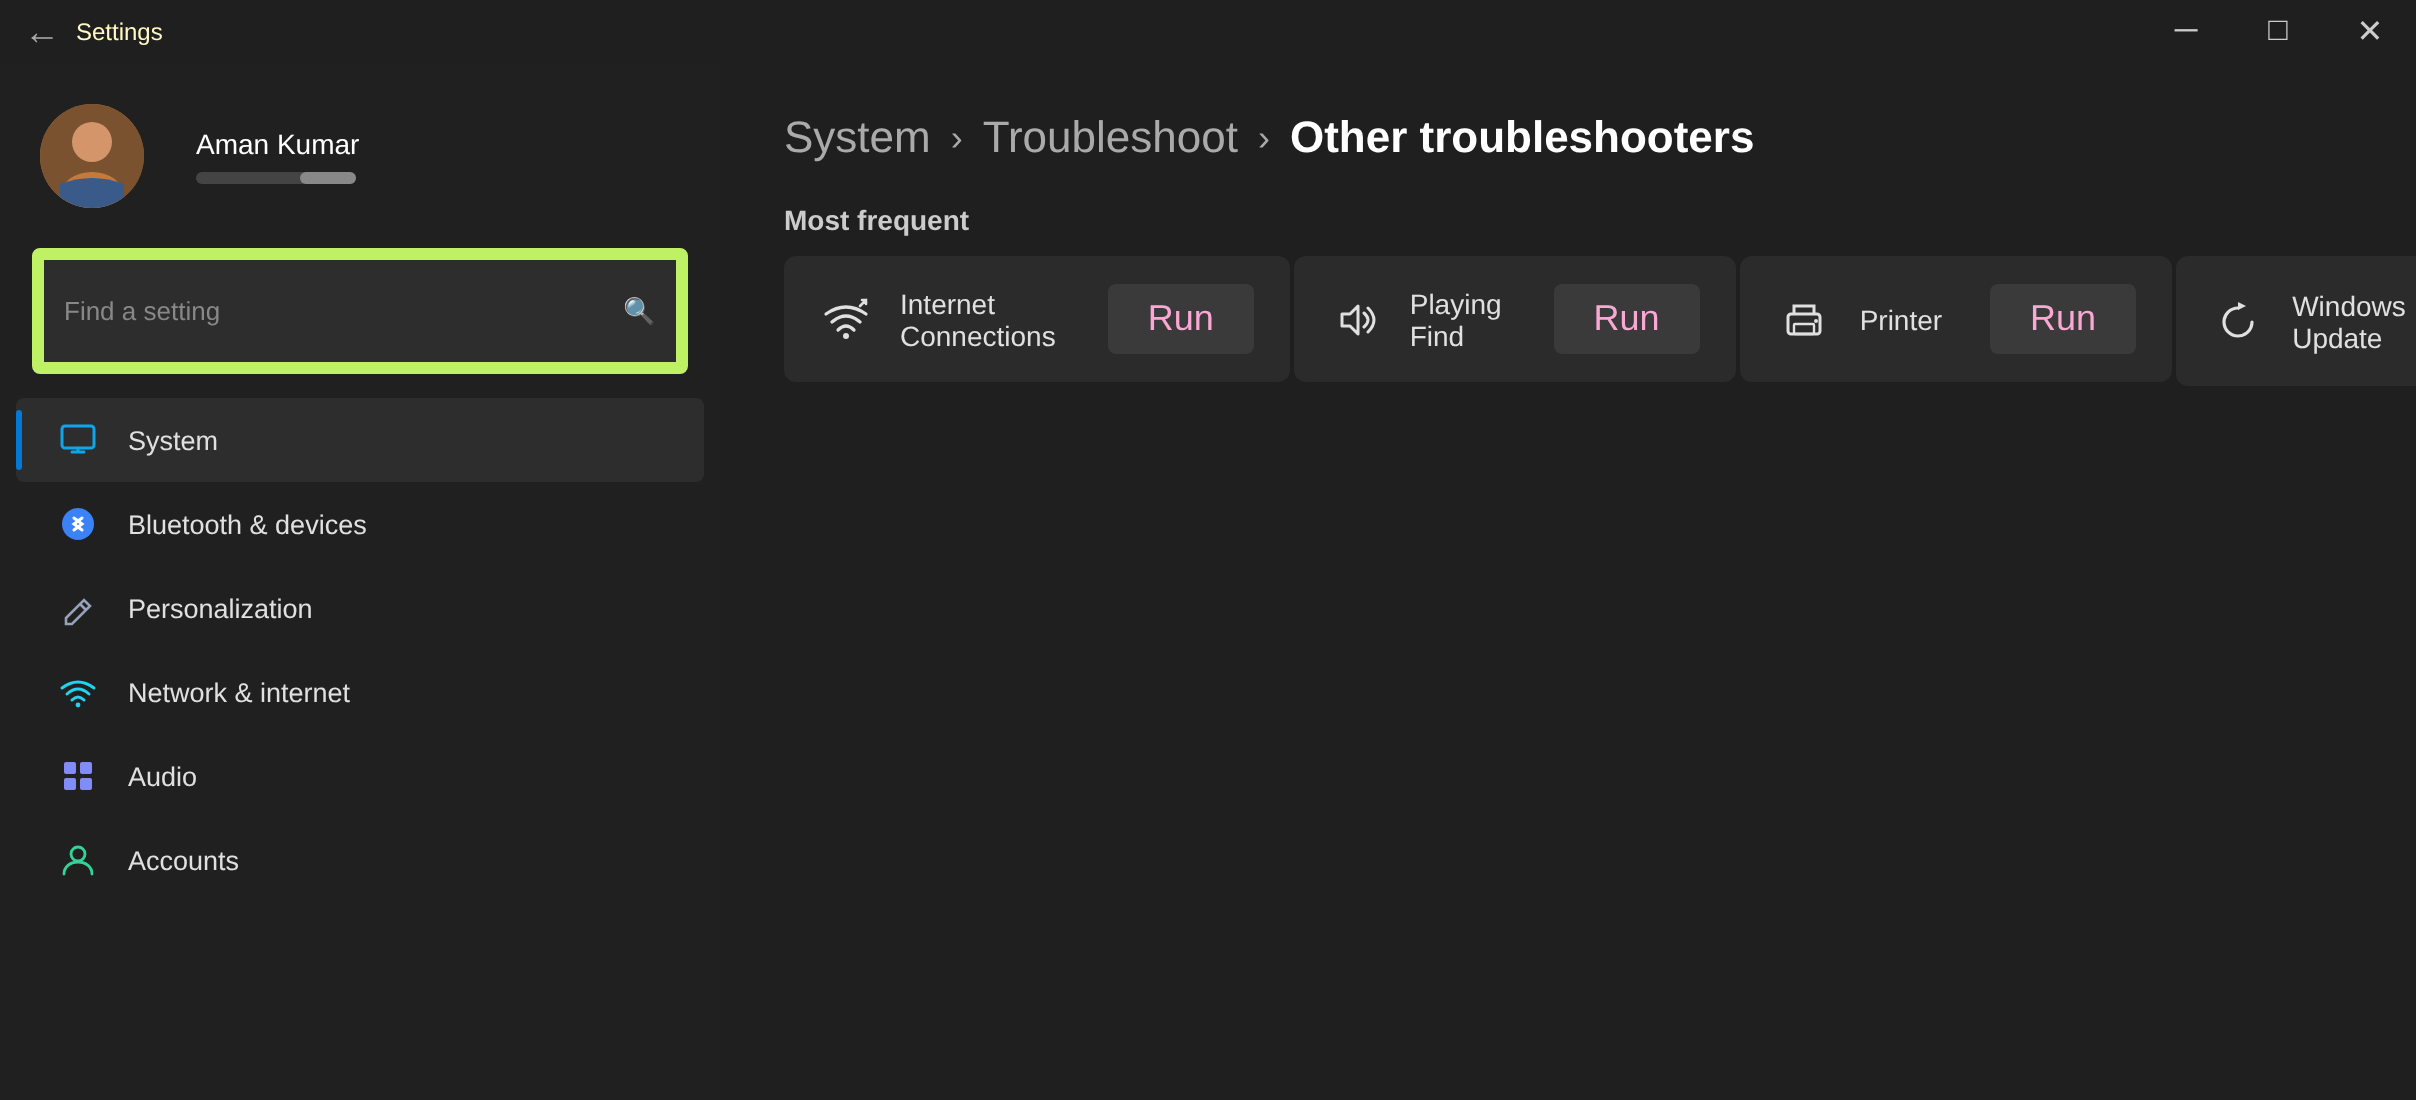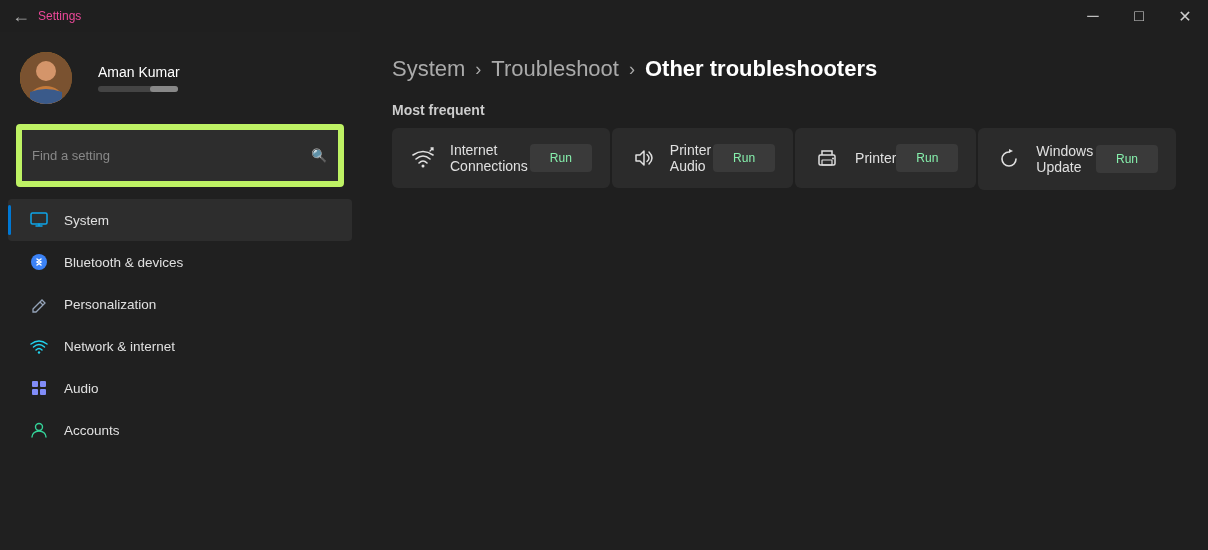--- a/index.html
+++ b/index.html
@@ -24,21 +24,21 @@
       background: #1f1f1f;
       flex-shrink: 0;
     }
     .titlebar-left {
       display: flex;
       align-items: center;
       gap: 8px;
     }
     .titlebar-title {
       font-size: 12px;
-      color: #ec4899;
+      color: #fef9c3;
     }
     .titlebar-controls {
       display: flex;
     }
     .titlebar-btn {
       width: 46px;
       height: 32px;
       display: flex;
       align-items: center;
       justify-content: center;
@@ -253,25 +253,26 @@
       font-size: 20px;
     }
     .item-label {
       font-size: 14px;
       color: #e0e0e0;
     }
     .run-btn {
       background: #3a3a3a;
       border: none;
       border-radius: 4px;
-      color: #86efac;
-      font-size: 12px;
+      color: #f9a8d4;
+      font-size: 18px;
       padding: 7px 20px;
       cursor: pointer;
       font-family: 'Segoe UI', sans-serif;
+      margin-left: 24px;
     }
 
     
     .icon-system { color: #0ea5e9; }
 
     
     .back-btn {
       background: none;
       border: none;
       color: #aaa;
@@ -424,21 +425,21 @@
 
       <div class="troubleshooter-item">
         <div class="item-left">
           <div class="item-icon">
             <svg width="26" height="26" viewBox="0 0 26 26" fill="none">
               <path d="M6 10h4l4-4v14l-4-4H6z" stroke="#e0e0e0" stroke-width="1.5" fill="none" stroke-linejoin="round"></path>
               <path d="M17 9.5 Q21 13 17 16.5" stroke="#e0e0e0" stroke-width="1.5" stroke-linecap="round" fill="none"></path>
               <path d="M19 7 Q25 13 19 19" stroke="#e0e0e0" stroke-width="1.5" stroke-linecap="round" fill="none"></path>
             </svg>
           </div>
-          <span class="item-label">Printer Audio</span>
+          <span class="item-label">Playing Find</span>
         </div>
         <button class="run-btn">Run</button>
       </div>
 
       <div class="troubleshooter-item">
         <div class="item-left">
           <div class="item-icon">
             <svg width="26" height="26" viewBox="0 0 26 26" fill="none">
               <rect x="5" y="10" width="16" height="10" rx="1.5" stroke="#e0e0e0" stroke-width="1.5" fill="none"></rect>
               <path d="M8 10V6h10v4" stroke="#e0e0e0" stroke-width="1.5" fill="none"></path>

